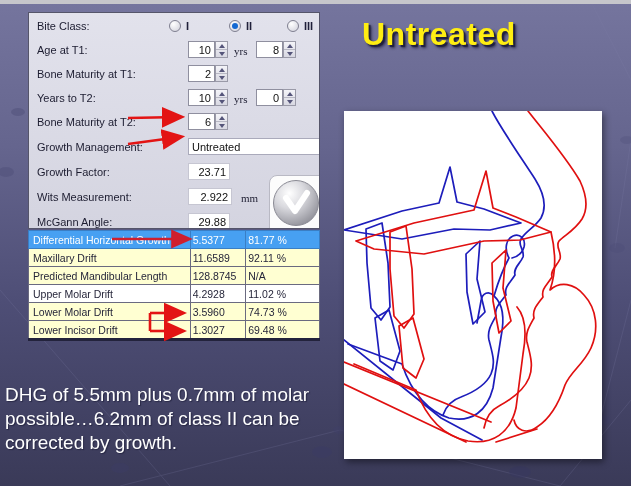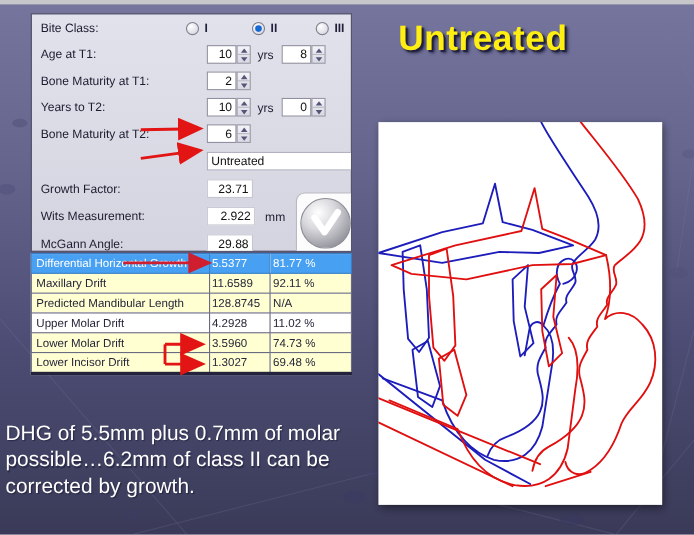--- a/index.html
+++ b/index.html
@@ -34,21 +34,21 @@
   .radio{
     position:absolute;width:12px;height:12px;border-radius:50%;
     border:1px solid #7f7f90;background:radial-gradient(circle at 35% 30%,#ffffff,#cfcfda);
     box-sizing:border-box;
   }
   .radio.sel::after{
     content:"";position:absolute;left:2px;top:2px;width:6px;height:6px;border-radius:50%;
     background:#1469d2;
   }
   .rlabel{position:absolute;font-weight:bold;color:#20203a;}
-  .unit{position:absolute;color:#1c1c30;}
+  .unit{position:absolute;color:#1c1c30;font-family:Liberation Serif, serif;}
   .commit-wrap{
     position:absolute;left:240px;top:162px;width:60px;height:60px;
     background:#fcfcfc;border:1px solid #b9b9c4;border-radius:8px 0 0 0;box-sizing:border-box;
   }
   .sphere{
     position:absolute;left:3px;top:4px;width:46px;height:46px;border-radius:50%;
     background:radial-gradient(circle at 35% 28%,#ffffff 0%,#d9d9de 35%,#9a9aa2 75%,#787882 100%);
     border:1px solid #8a8a94;box-sizing:border-box;
   }
   
@@ -183,20 +183,21 @@
   <div class="fbox num" style="left:159px;top:100px;width:27px">6</div>
   <div class="spin" style="left:186px;top:100px">
       <div>
         <span class="tri-up"></span>
       </div>
       <div>
         <span class="tri-dn"></span>
       </div>
     </div>
 
+  <span class="flabel" style="top:128px">Growth Management:</span>
   <div class="fbox" style="left:159px;top:125px;width:133px;border-color:#aab">Untreated</div>
 
   <span class="flabel" style="top:153px">Growth Factor:</span>
   <div class="fbox num" style="left:159px;top:150px;width:42px;border-color:#c6c6d2">23.71</div>
 
   <div class="commit-wrap">
     <div class="sphere">
       <svg width="44" height="44" viewBox="0 0 44 44">
         <polyline points="12,17 21,30 33,12" fill="none" stroke="#ffffff" stroke-width="6" stroke-linecap="round" stroke-linejoin="round"></polyline>
       </svg>

